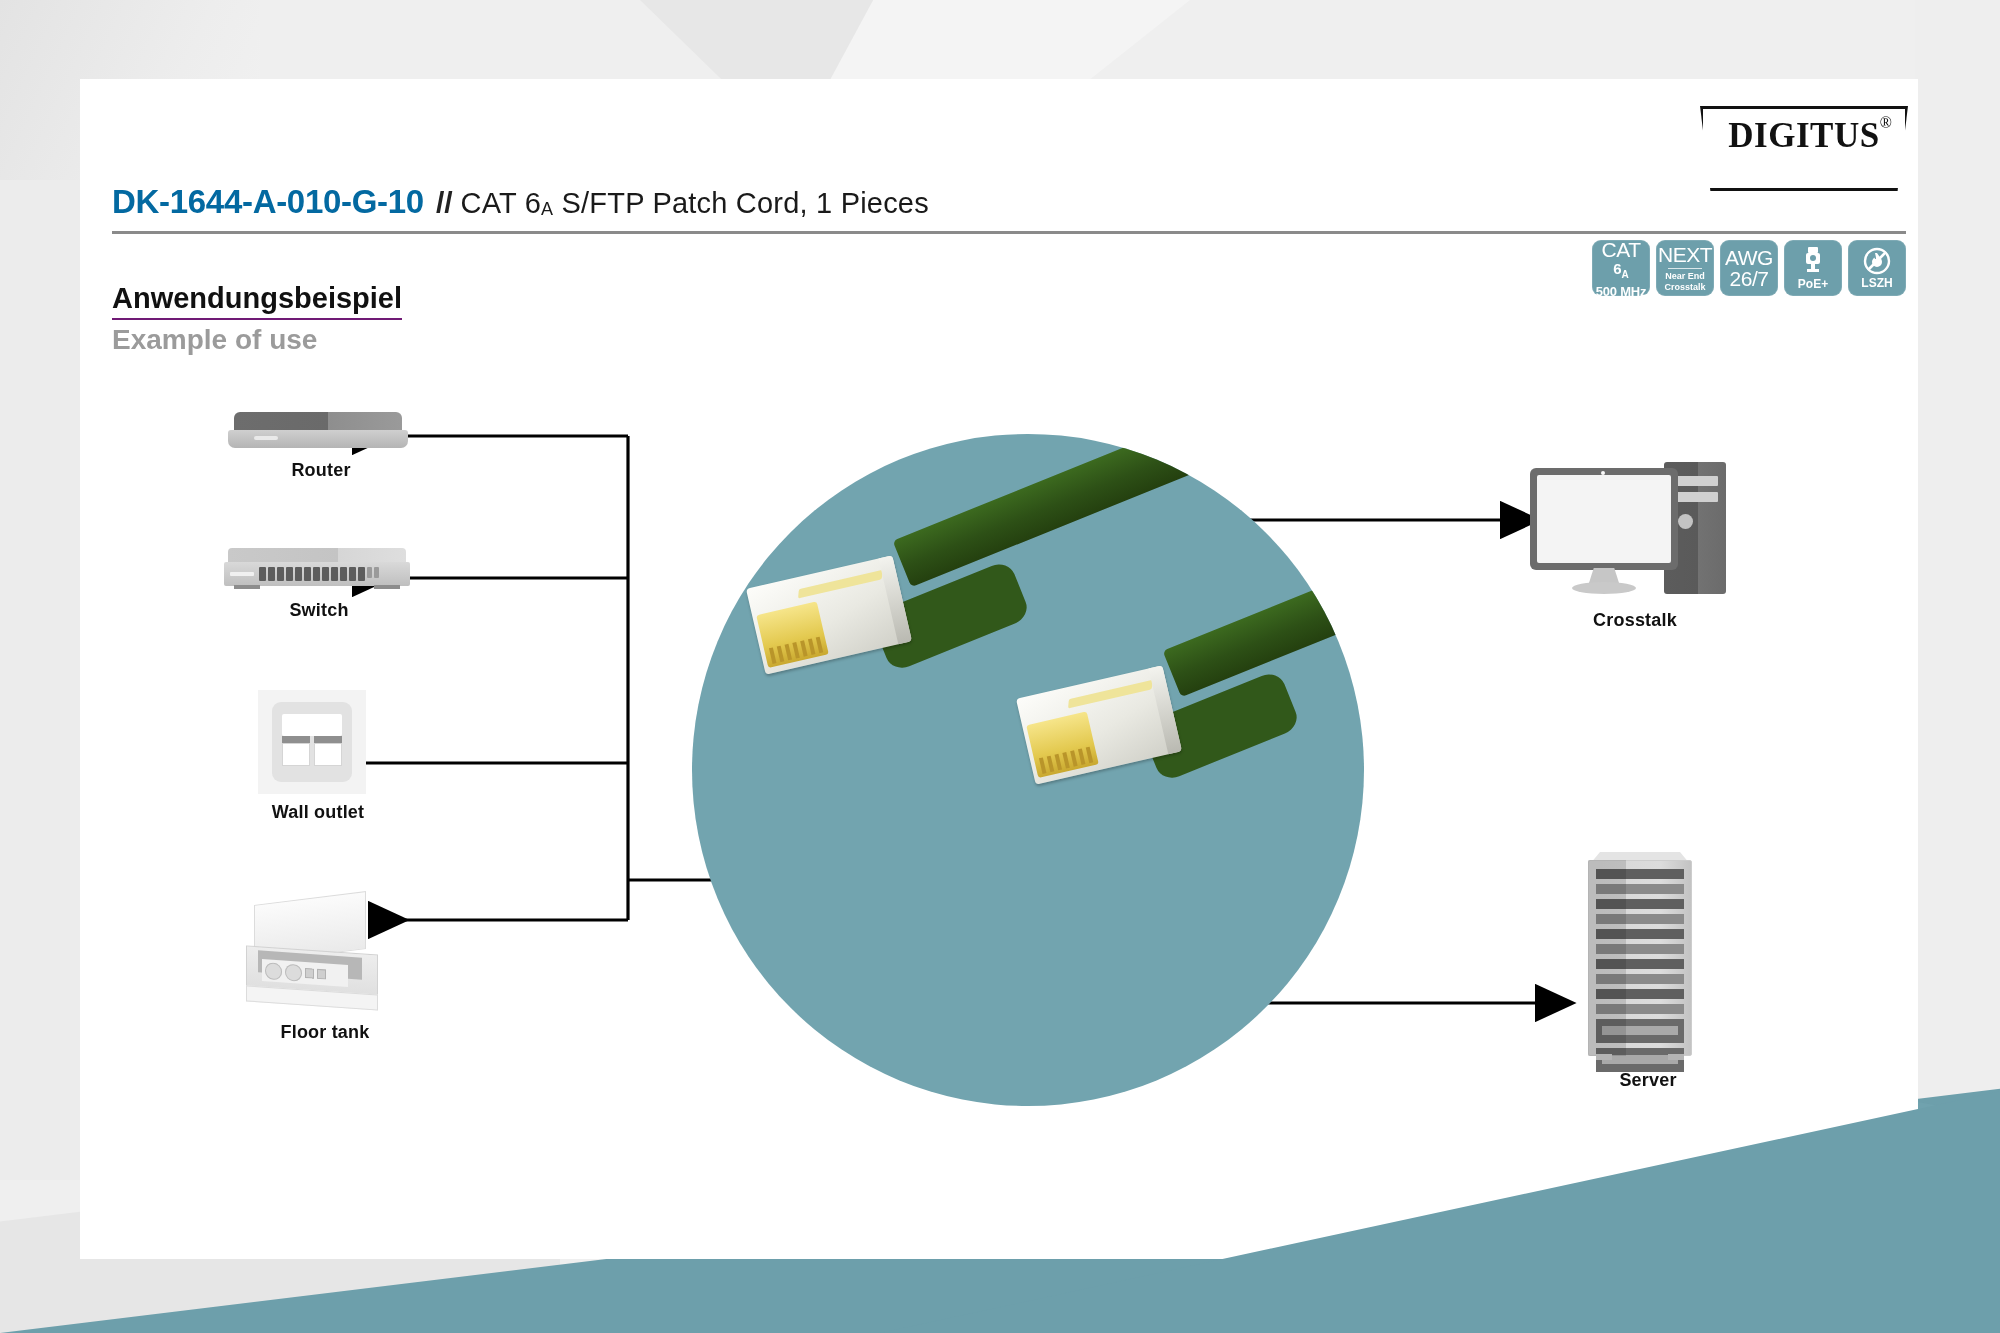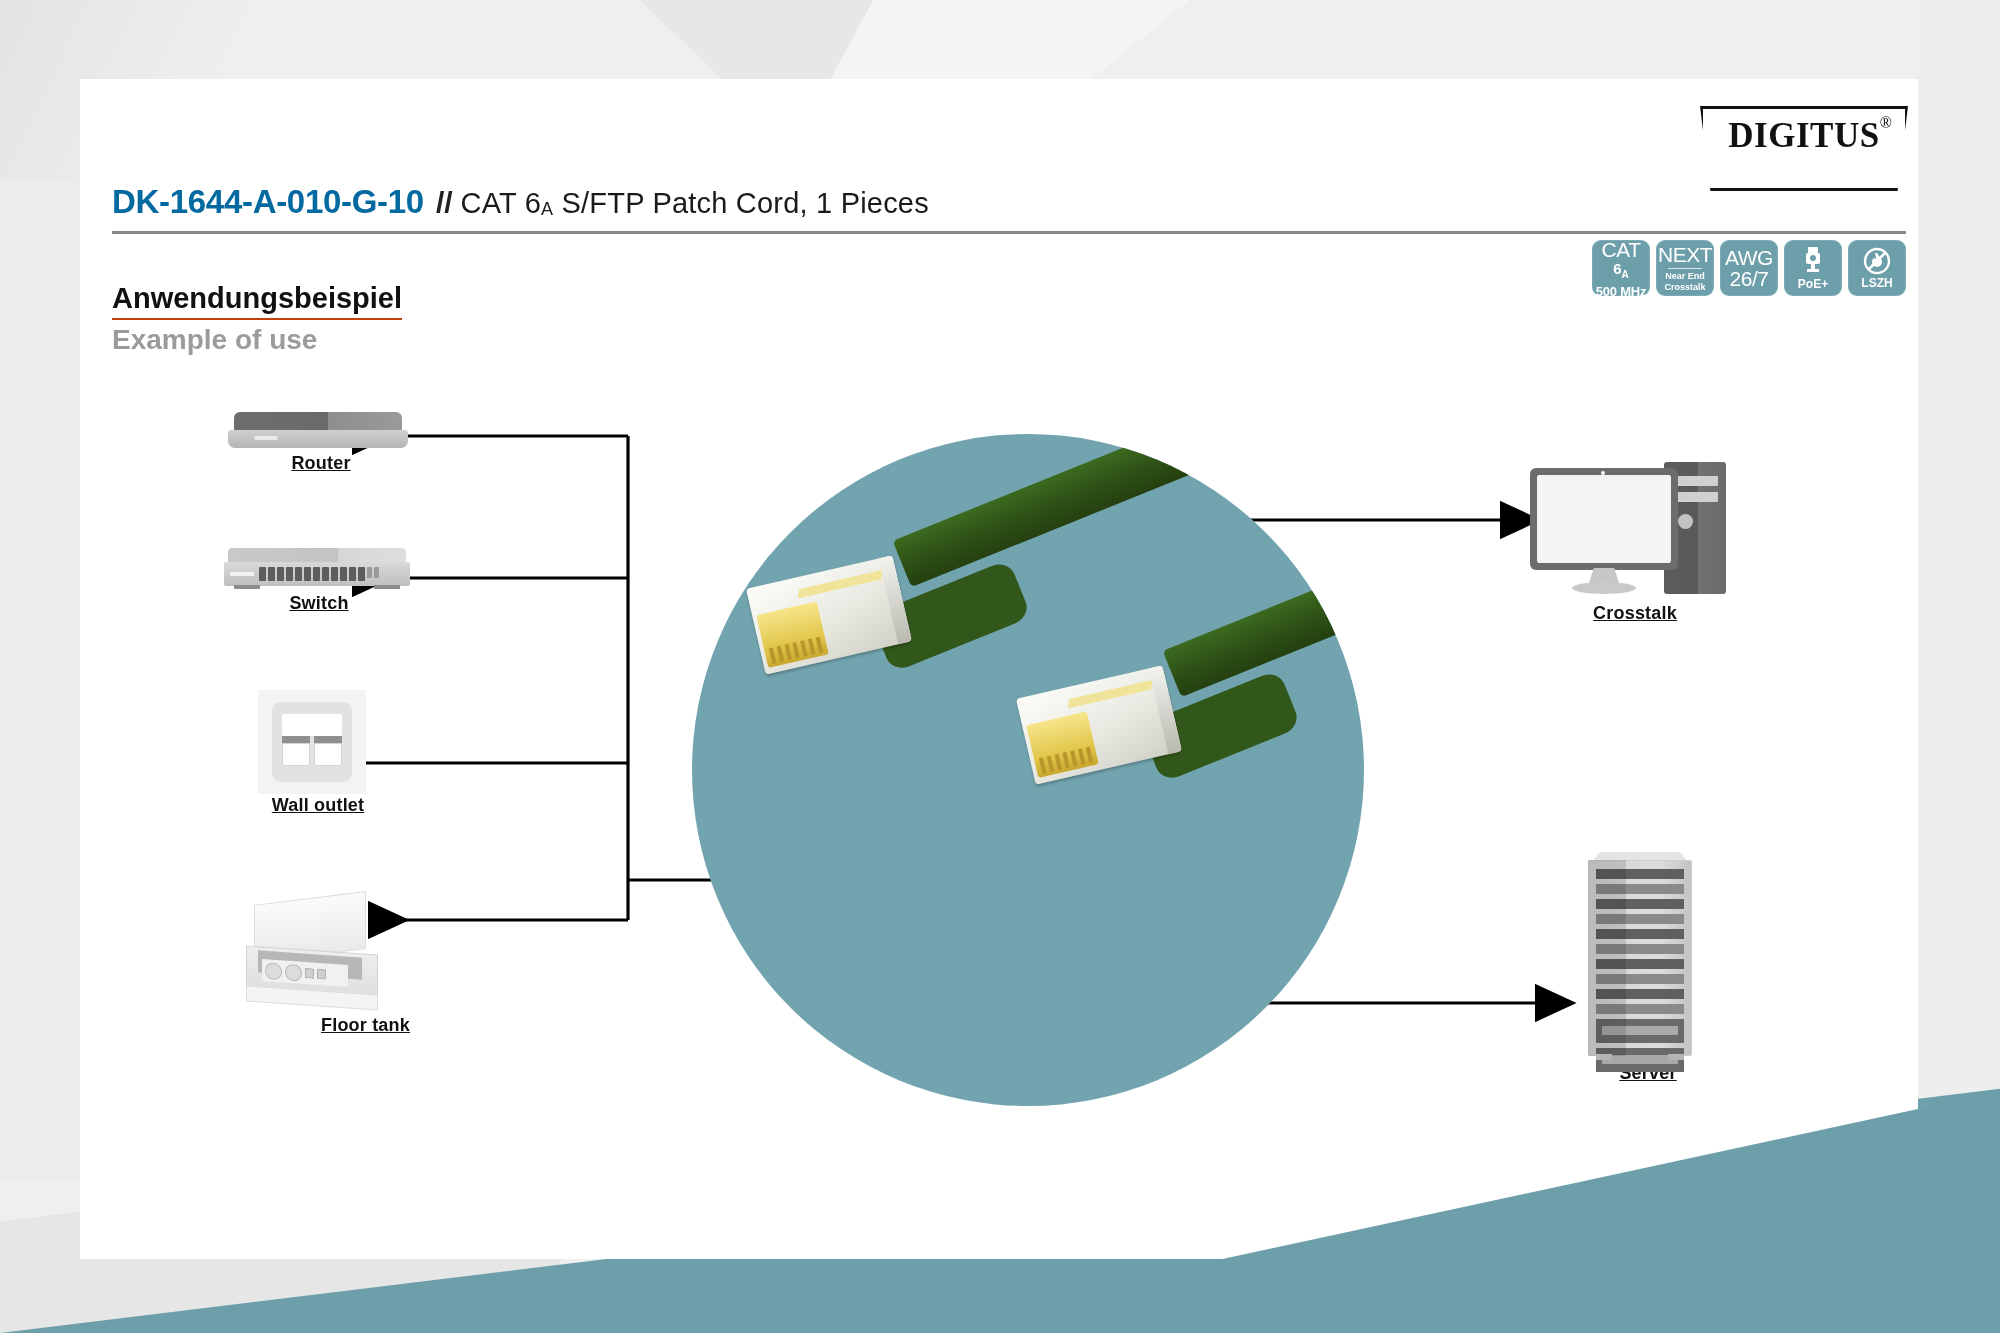--- a/index.html
+++ b/index.html
@@ -114,29 +114,29 @@
   .badge .b2 sub{font-size:10px;}
   .badge .rule{width:34px;height:1px;background:rgba(255,255,255,.75);margin:3px 0 2px;}
   .badge .b3{font-size:13px;font-weight:700;letter-spacing:-.2px;}
   .badge .b2s{font-size:9px;font-weight:700;line-height:1.15;}
   .badge .b-foot{font-size:12px;font-weight:700;margin-top:2px;}
   .badge svg{display:block;}
 
   
   #h-de{
     position:absolute;left:112px;top:282px;font-size:29px;font-weight:700;
-    color:#111;border-bottom:2px solid #c2410c;padding-bottom:3px;display:inline-block;
+    color:#111;border-bottom:2px solid #701a75;padding-bottom:3px;display:inline-block;
   }
   #h-en{
     position:absolute;left:112px;top:324px;font-size:28px;font-weight:700;color:#9b9b9b;
   }
 
   .node{position:absolute;text-align:center;}
   .node .cap{
-    font-size:18px;font-weight:700;color:#111;margin-top:1px;letter-spacing:.2px;text-decoration:underline;
+    font-size:18px;font-weight:700;color:#111;margin-top:8px;letter-spacing:.2px;
   }
 
   
   #product-circle{
     position:absolute;left:692px;top:434px;width:672px;height:672px;
     border-radius:50%;background:#72a4af;overflow:hidden;
   }
   
   .cable{position:absolute;background:#2f5417;border-radius:5px;}
   .cable.sheen{background:linear-gradient(180deg,#3c6a1f 0%,#2d5016 55%,#24400f 100%);}
@@ -456,21 +456,21 @@
     <div class="plate"></div>
     <div class="win"></div>
     <div class="jacks">
       <div class="jack"></div>
       <div class="jack"></div>
     </div>
   </div>
   <div class="cap">Wall outlet</div>
 </div>
 
-<div class="node" style="left:240px;top:898px;width:170px;text-align:right;">
+<div class="node" style="left:240px;top:898px;width:170px;">
   <div class="floortank">
     <div class="lid"></div>
     <div class="box"></div>
     <div class="inner"></div>
     <div class="mod">
       <div class="sock"></div>
       <div class="sock"></div>
       <div class="rj"></div>
       <div class="rj"></div>
     </div>

